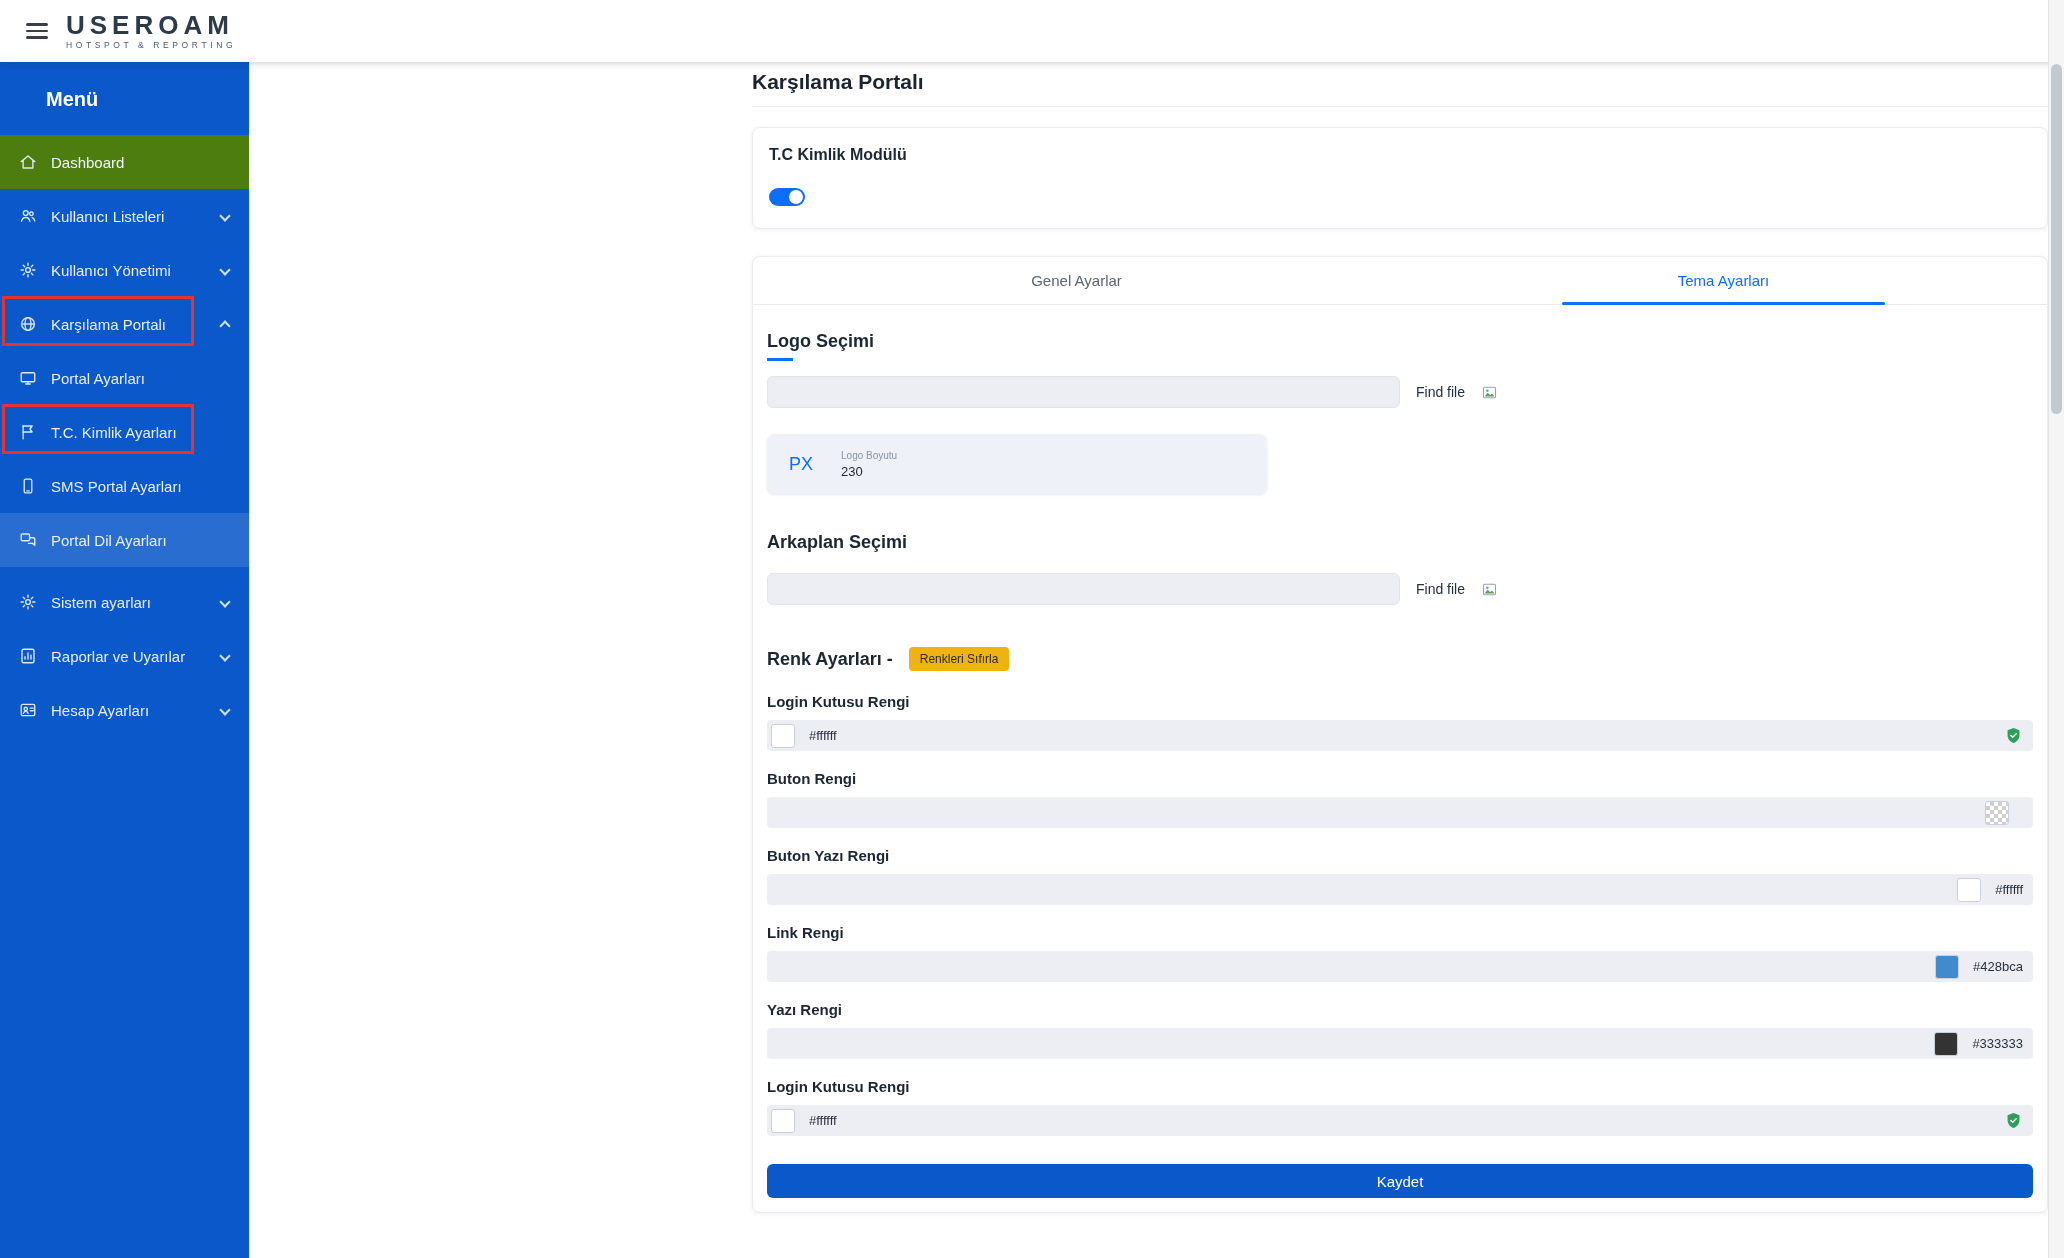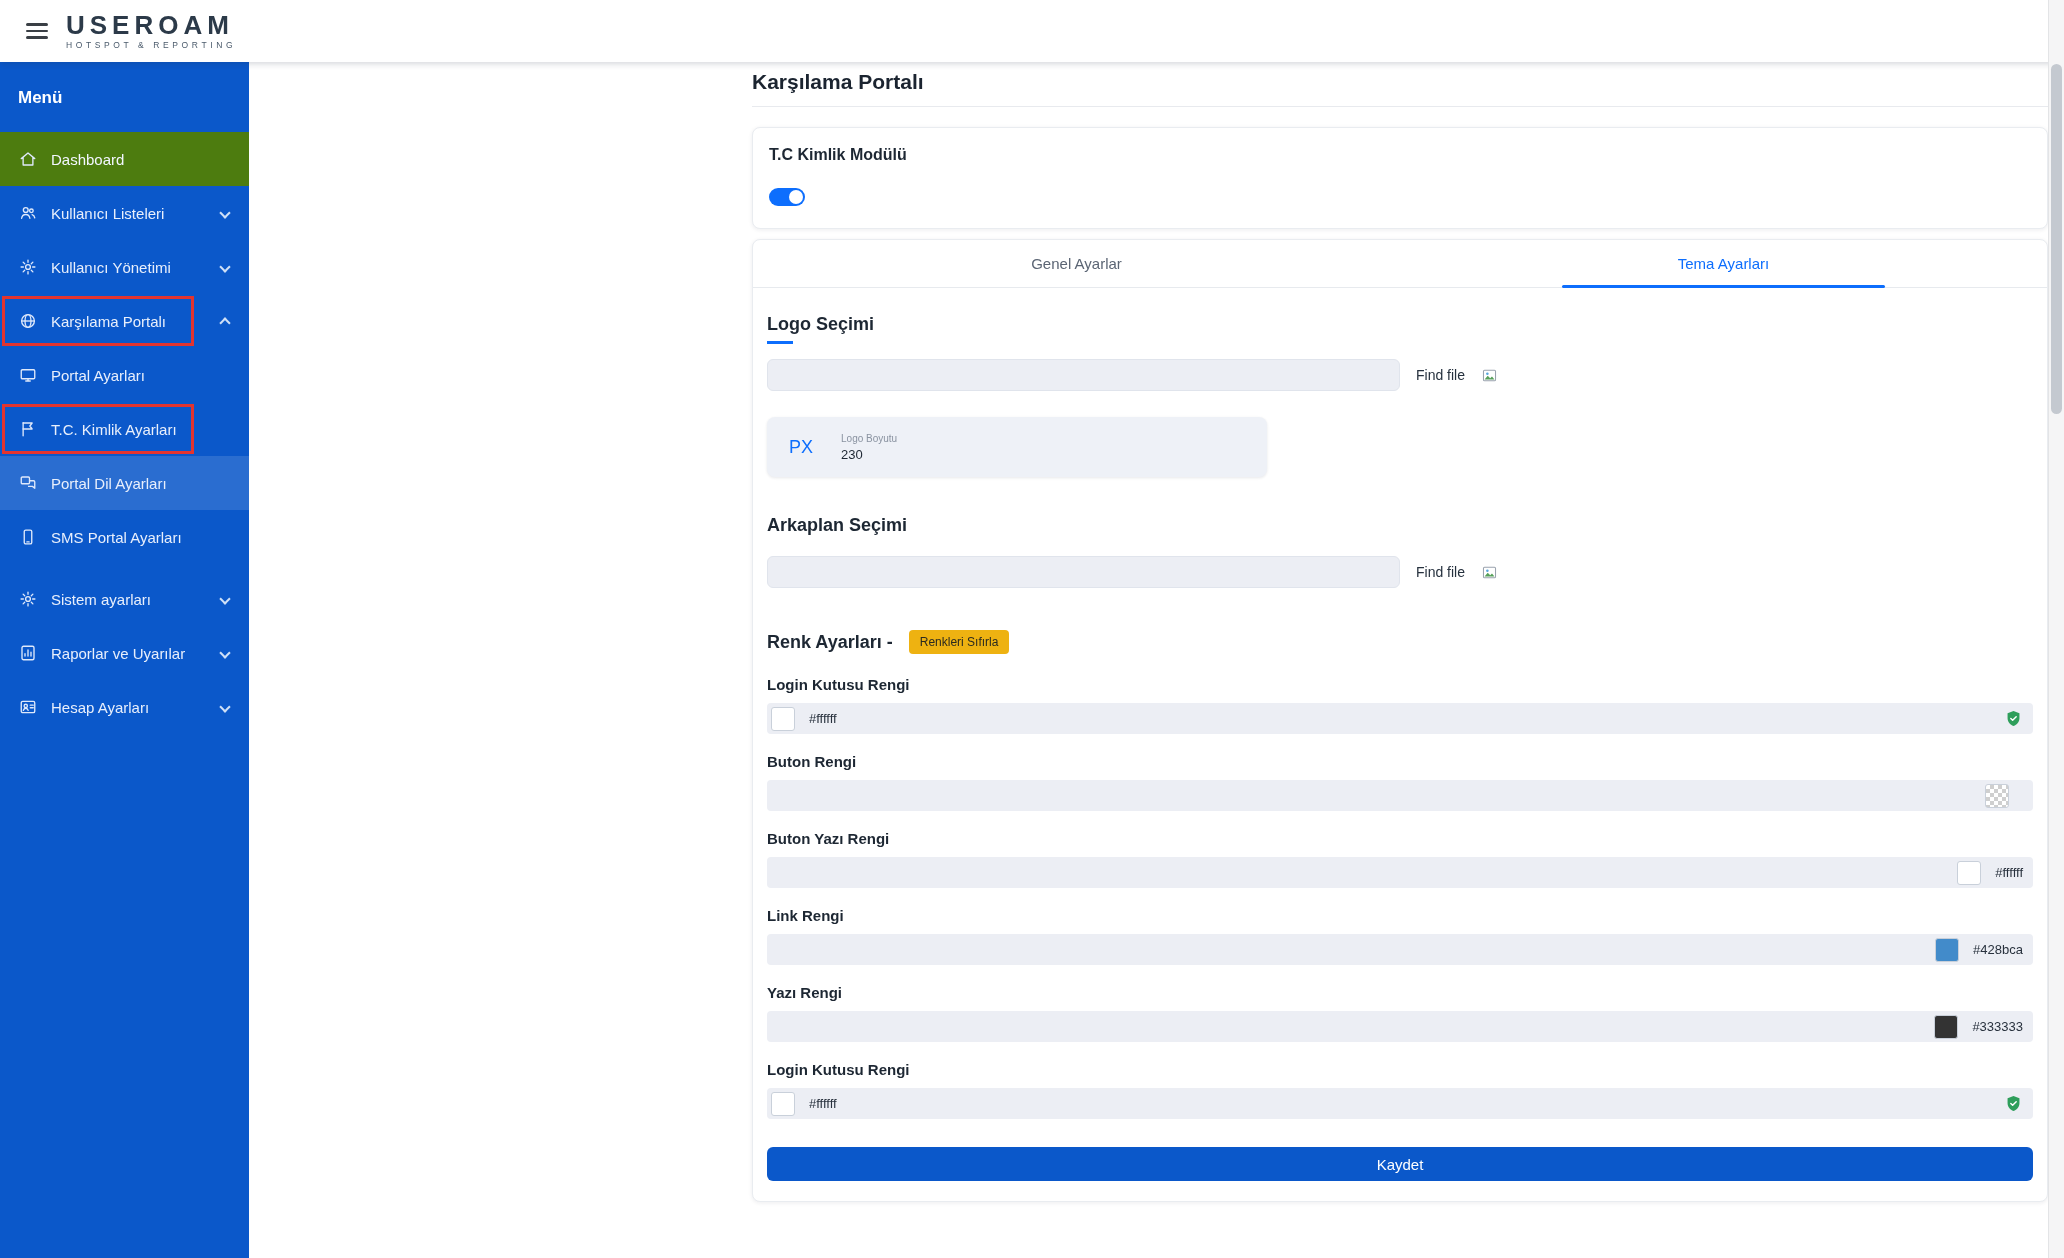--- a/index.html
+++ b/index.html
@@ -12,21 +12,21 @@
   .topbar { position:absolute; top:0; left:0; right:0; height:62px; background:#fff;
             box-shadow:0 2px 6px rgba(30,40,60,.18); z-index:5; display:flex; align-items:center; padding-left:26px; }
   .hamburger { width:22px; display:flex; flex-direction:column; gap:4px; margin-right:18px; cursor:pointer; }
   .hamburger span { height:2.5px; background:#3a3f45; border-radius:2px; }
   .brand { display:flex; flex-direction:column; }
   .brand-name { font-size:26px; font-weight:bold; letter-spacing:5px; color:#2c3a49; line-height:26px; }
   .brand-tagline { font-size:8.5px; letter-spacing:3.6px; color:#4a5a6b; margin-top:2px; }
 
   
   .sidebar { position:absolute; top:62px; left:0; width:249px; bottom:0; background:#0b58ca; color:#eaf1fd; z-index:4; }
-  .menu-label { padding:26px 18px 24px; font-size:17px; font-weight:bold; color:#fff; }
+  .menu-label { padding:26px 18px 24px; font-size:20px; font-weight:bold; color:#fff;margin-left:28px; }
   .nav-item { height:54px; display:flex; align-items:center; padding:0 14px 0 18px; font-size:15px; gap:13px; cursor:pointer; color:#e8effc; }
   .nav-item.active { background:#4d7c0f; color:#f3f7ff; }
   .nav-item.highlight { background:rgba(255,255,255,.13); }
   .nav-item.gap-above { margin-top:8px; }
   .nav-icon { width:20px; height:20px; flex:0 0 auto; display:flex; align-items:center; justify-content:center; color:#dfe9fb; }
   .nav-icon svg { width:18px; height:18px; }
   .nav-label { flex:1; white-space:nowrap; overflow:hidden; }
   .chev { width:8px; height:8px; border-right:2px solid #cfe0f7; border-bottom:2px solid #cfe0f7; transform:rotate(45deg); margin-right:6px; flex:0 0 auto; }
   .chev.up { transform:rotate(-135deg); margin-top:4px; }
 
@@ -44,21 +44,21 @@
   .container { margin-left:503px; width:1296px; padding-top:8px; }
 
   .page-title { font-size:21px; font-weight:bold; color:#1b2430; padding-bottom:12px; border-bottom:1px solid #e8eaee; }
 
   .card { background:#fff; border:1px solid #e9ecf0; border-radius:8px; box-shadow:0 1px 4px rgba(20,30,50,.08); }
   .card-module { margin-top:20px; padding:18px 16px 22px; }
   .module-title { font-size:16px; font-weight:bold; color:#1d2733; }
   .toggle { margin-top:24px; width:36px; height:18px; border-radius:9px; background:#0d6efd; position:relative; cursor:pointer; }
   .toggle .knob { position:absolute; right:2px; top:2px; width:14px; height:14px; border-radius:50%; background:#fff; }
 
-  .card-theme { margin-top:10px; padding-bottom:20px; }
+  .card-theme { margin-top:27px; padding-bottom:14px; }
   .tabs { display:flex; border-bottom:1px solid #e7eaee; height:48px; }
   .tab { flex:1; display:flex; align-items:center; justify-content:center; font-size:15px; color:#5b6574; position:relative; cursor:pointer; }
   .tab.active { color:#0d6efd; }
   .tab.active::after { content:""; position:absolute; bottom:-1px; left:25%; width:50%; height:3px; background:#0d6efd; border-radius:2px; }
 
   .card-body { padding:0 14px; }
 
   .section-title { font-size:18px; font-weight:bold; color:#1d2733; margin-top:26px; position:relative; display:inline-block; }
   .section-title.blue-accent::after { content:""; position:absolute; left:0; bottom:-9px; width:26px; height:3px; background:#0d6efd; }
   .section-title.mt-lg { margin-top:38px; }
@@ -170,38 +170,38 @@
     <div class="nav-item">
       <span class="nav-icon">
         <svg viewBox="0 0 24 24" fill="none" stroke="currentColor" stroke-width="1.8" stroke-linecap="round" stroke-linejoin="round">
             <path d="M5.5 21V3.5"></path>
             <path d="M5.5 4h12l-3 4 3 4h-12"></path>
           </svg>
       </span>
       <span class="nav-label">T.C. Kimlik Ayarları</span>
     </div>
 
+    <div class="nav-item">
+      <span class="nav-icon">
+        <svg viewBox="0 0 24 24" fill="none" stroke="currentColor" stroke-width="1.8" stroke-linecap="round">
+            <rect x="7" y="2.8" width="10" height="18.4" rx="2"></rect>
+            <path d="M10.5 18.5h3"></path>
+          </svg>
+      </span>
+      <span class="nav-label">SMS Portal Ayarları</span>
+    </div>
+
     <div class="nav-item highlight">
       <span class="nav-icon">
         <svg viewBox="0 0 24 24" fill="none" stroke="currentColor" stroke-width="1.8" stroke-linejoin="round">
             <rect x="3" y="4" width="11" height="9" rx="1.5"></rect>
             <path d="M14 9h5.5A1.5 1.5 0 0 1 21 10.5V19l-3-2.5h-6"></path>
           </svg>
       </span>
       <span class="nav-label">Portal Dil Ayarları</span>
-    </div>
-
-    <div class="nav-item">
-      <span class="nav-icon">
-        <svg viewBox="0 0 24 24" fill="none" stroke="currentColor" stroke-width="1.8" stroke-linecap="round">
-            <rect x="7" y="2.8" width="10" height="18.4" rx="2"></rect>
-            <path d="M10.5 18.5h3"></path>
-          </svg>
-      </span>
-      <span class="nav-label">SMS Portal Ayarları</span>
     </div>
 
     <div class="nav-item gap-above">
       <span class="nav-icon">
         <svg viewBox="0 0 24 24" fill="none" stroke="currentColor" stroke-width="1.8" stroke-linecap="round">
             <circle cx="12" cy="12" r="3.2"></circle>
             <path d="M12 2.8v3M12 18.2v3M2.8 12h3M18.2 12h3M5.5 5.5l2.1 2.1M16.4 16.4l2.1 2.1M18.5 5.5l-2.1 2.1M7.6 16.4l-2.1 2.1"></path>
           </svg>
       </span>
       <span class="nav-label">Sistem ayarları</span>

